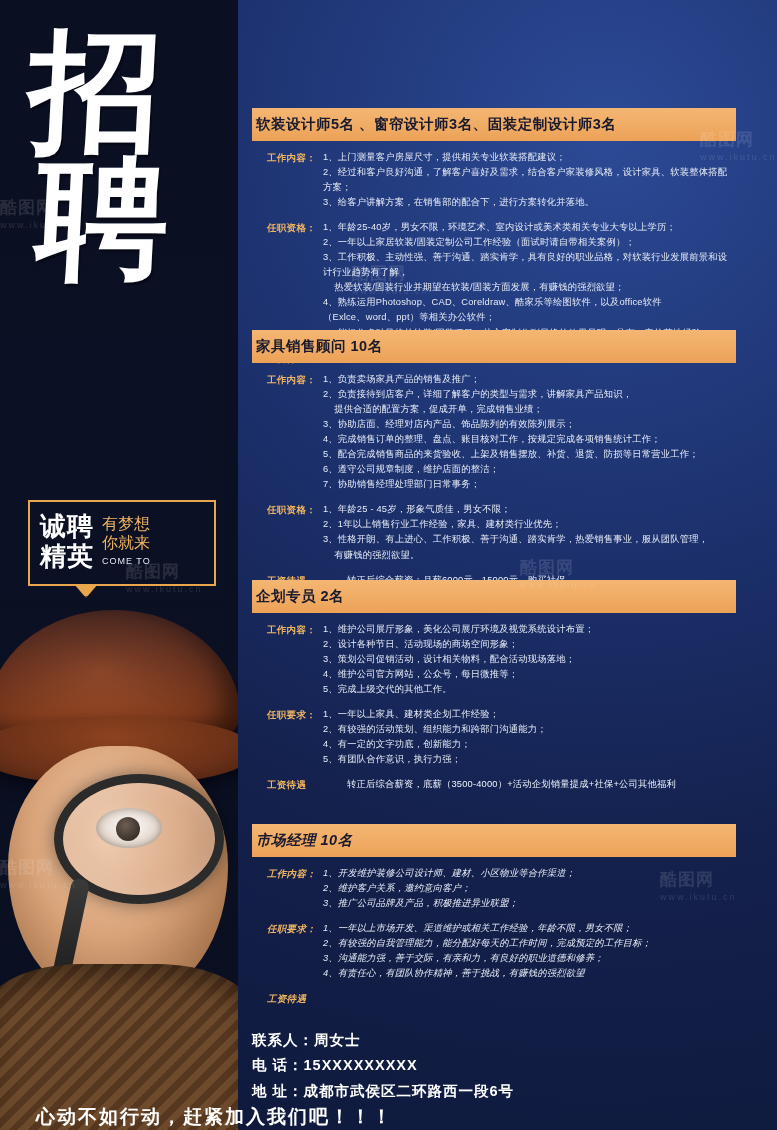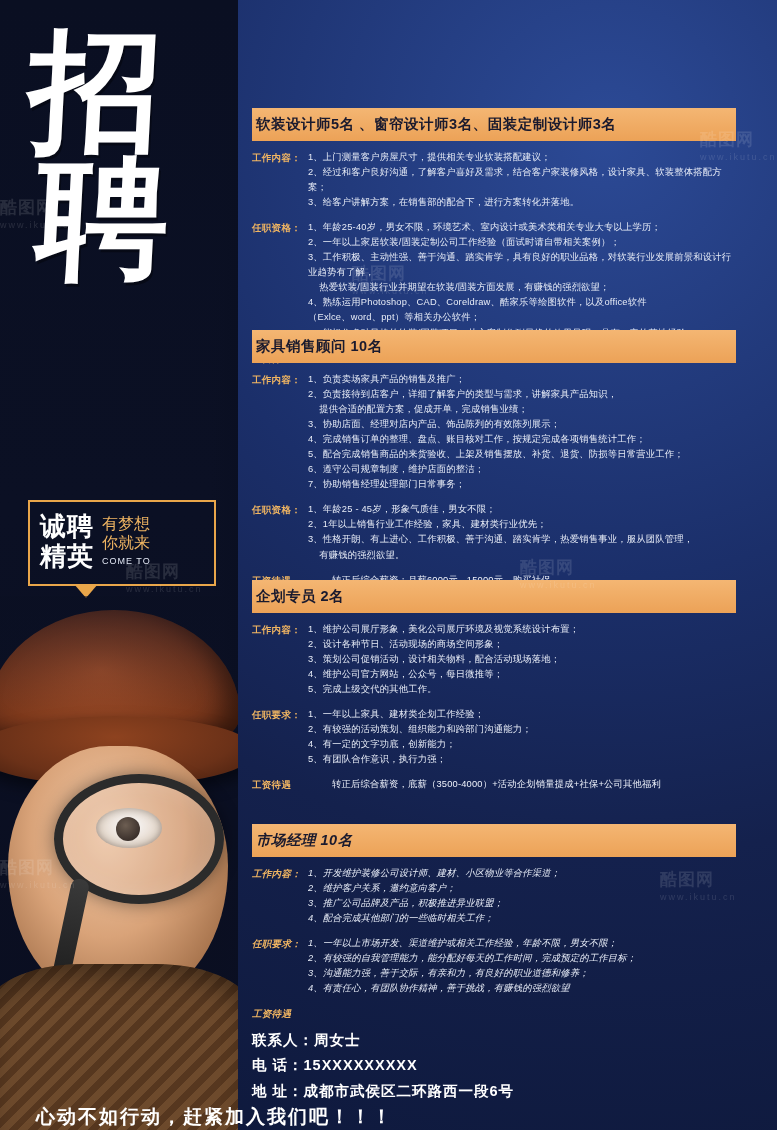--- a/index.html
+++ b/index.html
@@ -195,20 +195,21 @@
   .block + .block { margin-top: 10px; }
   .lbl {
     color: #f0b562;
     font-size: 9.5px;
     font-weight: bold;
     width: 56px;
     flex: 0 0 56px;
     line-height: 1.55;
     letter-spacing: 0.3px;
     padding-top: 1px;
+    margin-left: 15px;
   }
   .lines {
     color: #e7ecf7;
     font-size: 9.3px;
     line-height: 1.62;
     letter-spacing: 0.2px;
   }
   .lines div { white-space: pre-wrap; }
   .pay {
     display: flex;
@@ -371,21 +372,20 @@
     </div>
 
     <div class="section" style="top:824px;font-style:italic;">
       <div class="sec-title">市场经理  10名</div>
       <div class="block">
         <div class="lbl">工作内容：</div>
         <div class="lines">
           <div>1、开发维护装修公司设计师、建材、小区物业等合作渠道；</div>
           <div>2、维护客户关系，邀约意向客户；</div>
           <div>3、推广公司品牌及产品，积极推进异业联盟；</div>
-          <div>4、配合完成其他部门的一些临时相关工作；</div>
         </div>
       </div>
       <div class="block">
         <div class="lbl">任职要求：</div>
         <div class="lines">
           <div>1、一年以上市场开发、渠道维护或相关工作经验，年龄不限，男女不限；</div>
           <div>2、有较强的自我管理能力，能分配好每天的工作时间，完成预定的工作目标；</div>
           <div>3、沟通能力强，善于交际，有亲和力，有良好的职业道德和修养；</div>
           <div>4、有责任心，有团队协作精神，善于挑战，有赚钱的强烈欲望</div>
         </div>

